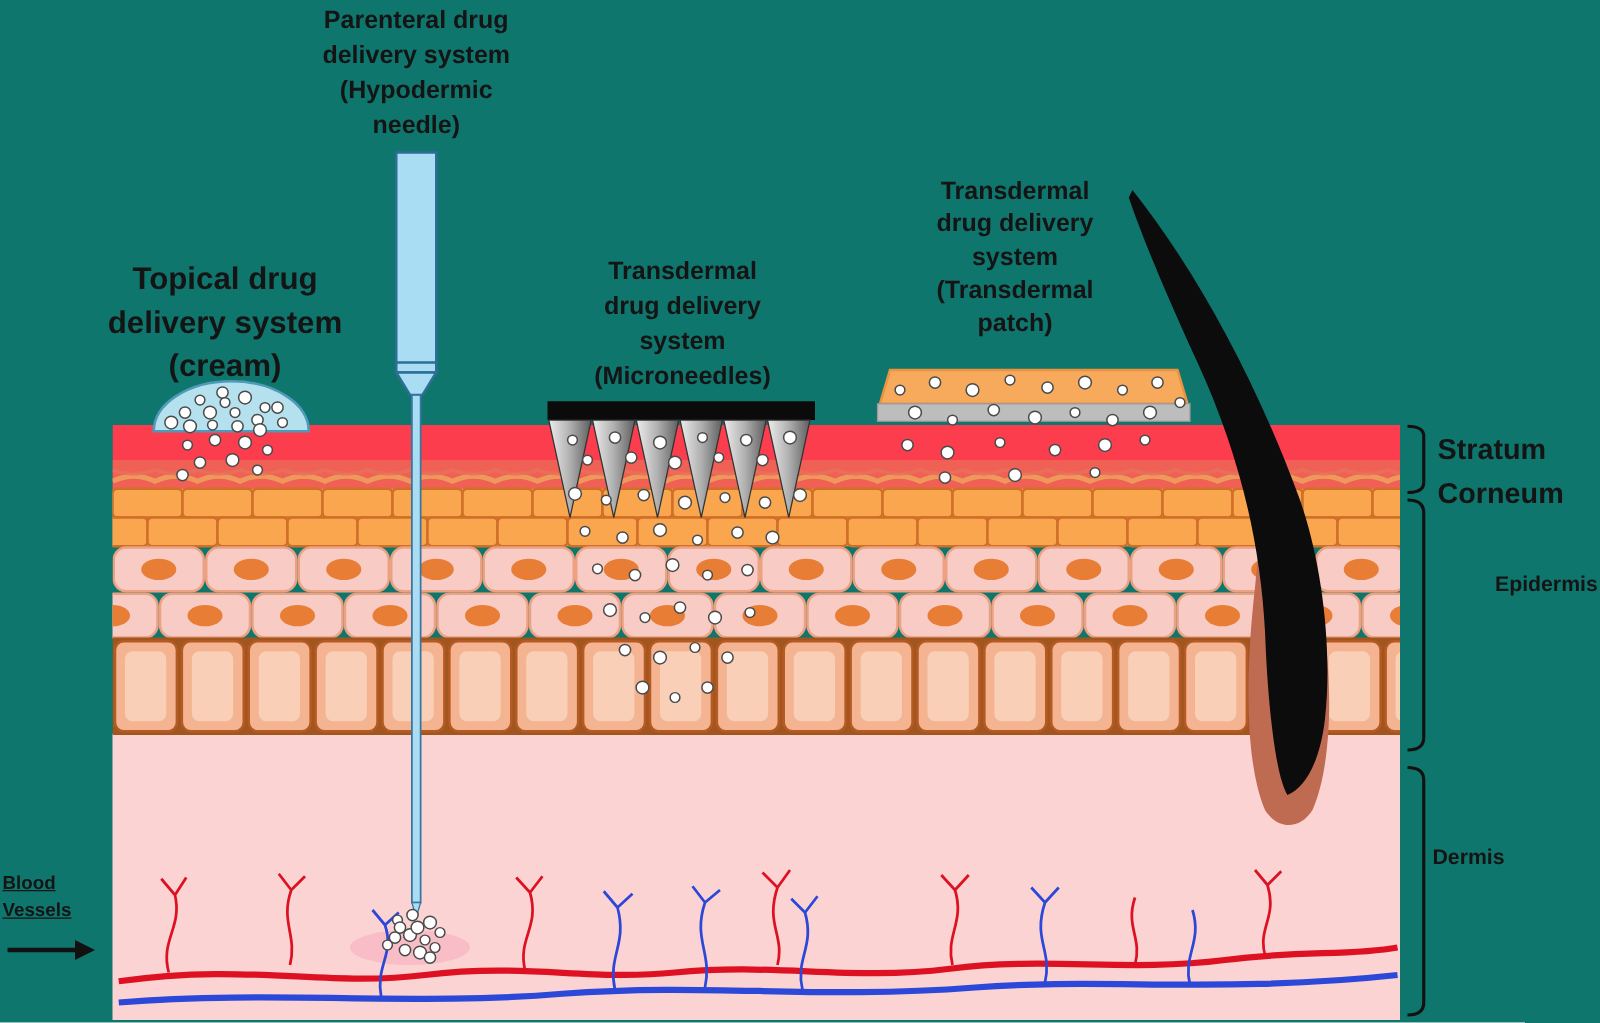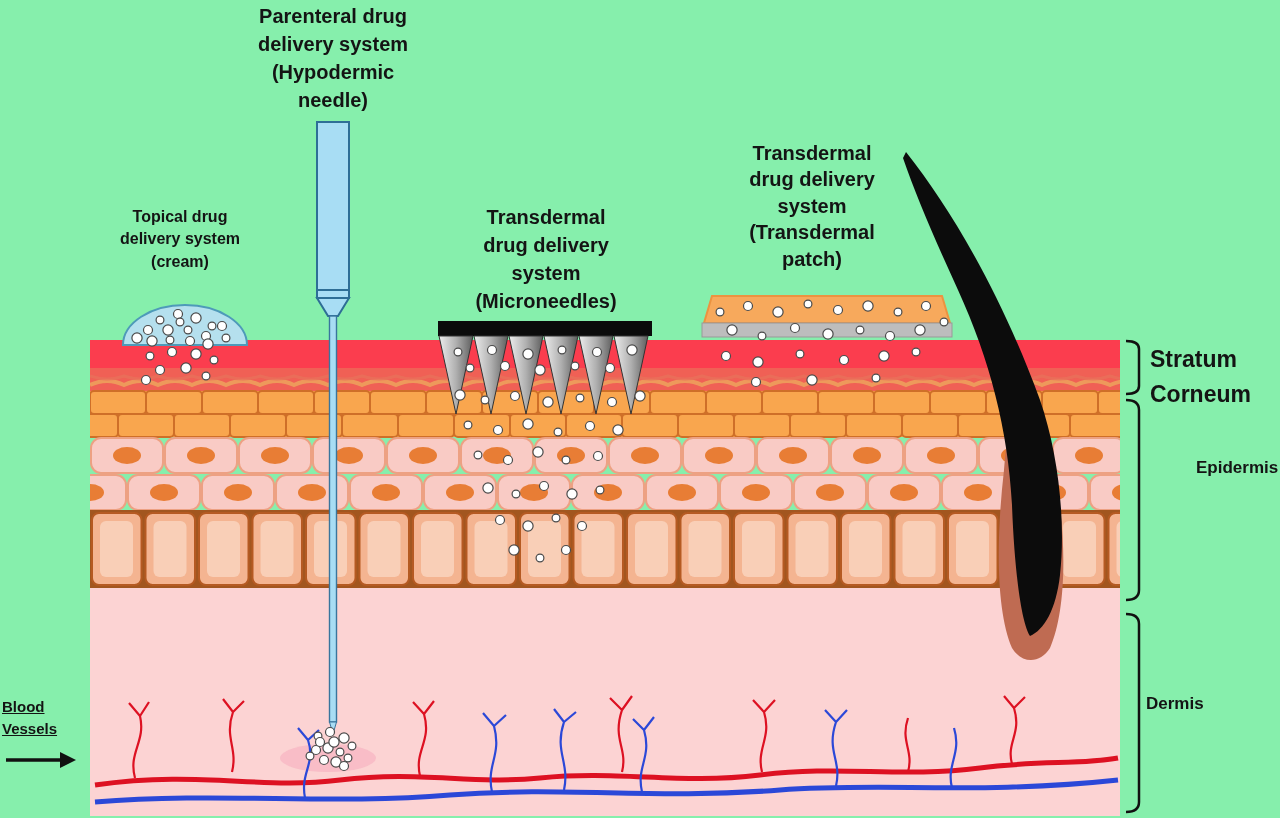--- a/index.html
+++ b/index.html
@@ -1,31 +1,31 @@
 <!DOCTYPE html>
 <html><head>
 <meta charset="utf-8">
 <style>
   html,body{margin:0;padding:0;background:#ffffff;}
   #stage{
-    position:relative;width:1280px;height:818px;background:#86efac;
+    position:relative;width:1280px;height:818px;background:#0f766e;
     overflow:hidden;font-family:"Liberation Sans",sans-serif;
   }
   #diagram{position:absolute;left:0;top:0;}
   .label{
     position:absolute;font-weight:700;color:#141414;text-align:center;
     white-space:pre-line;font-family:"Liberation Sans",sans-serif;
   }
   #lbl-parenteral{left:233px;top:2px;width:200px;font-size:20px;line-height:1.4;}
-  #lbl-topical{left:70px;top:206px;width:220px;font-size:16px;line-height:1.4;}
+  #lbl-topical{left:70px;top:206px;width:220px;font-size:25px;line-height:1.4;}
   #lbl-micro{left:436px;top:203px;width:220px;font-size:20px;line-height:1.4;}
   #lbl-patch{left:702px;top:140px;width:220px;font-size:20px;line-height:1.32;}
   #lbl-sc{left:1150px;top:342px;width:120px;font-size:23px;text-align:left;line-height:1.5;}
   #lbl-epi{left:1160px;top:458px;width:120px;font-size:17px;text-align:left;margin-left:36px;}
-  #lbl-dermis{left:1146px;top:676px;width:100px;font-size:17px;text-align:left;margin-top:18px;}
+  #lbl-dermis{left:1146px;top:676px;width:100px;font-size:17px;text-align:left;}
   #lbl-bv{left:2px;top:696px;width:90px;font-size:15px;text-align:left;line-height:1.45;text-decoration:underline;}
 </style>
 </head>
 <body>
 
 <div id="stage">
   <svg id="diagram" width="1280" height="818" viewBox="0 0 1280 818">
       <defs>
         <clipPath id="skinClip">
           <rect x="90" y="340" width="1030" height="476"></rect>

